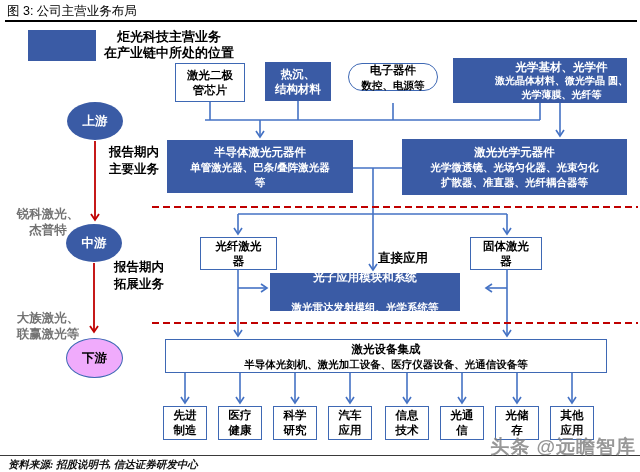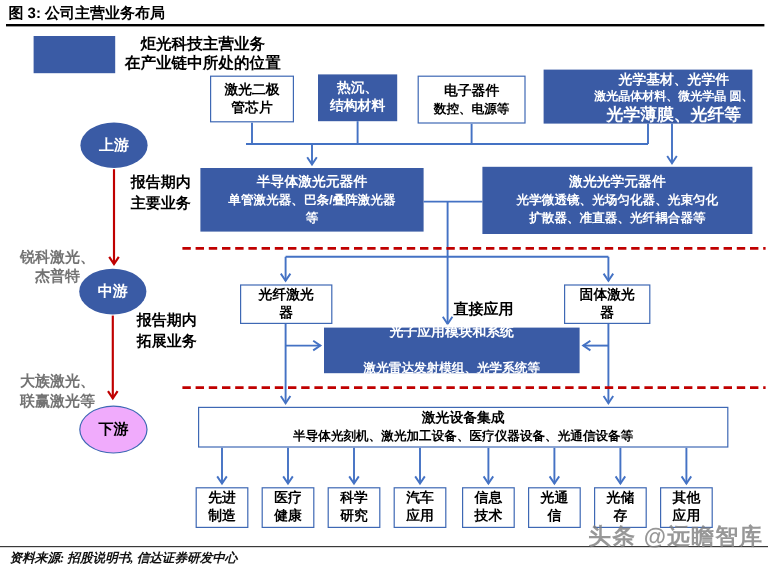--- a/index.html
+++ b/index.html
@@ -1,20 +1,20 @@
 <!DOCTYPE html>
 <html><head>
 <meta charset="utf-8">
 <style>
   html,body{margin:0;padding:0;background:#fff;}
   .canvas{position:relative;width:640px;height:472px;background:#fff;overflow:hidden;
           font-family:"Liberation Sans","DejaVu Sans",sans-serif;}
   .abs{position:absolute;}
   svg.wires{position:absolute;left:0;top:0;width:640px;height:472px;pointer-events:none;}
-  .fig-title{left:7px;top:3px;font-size:12.5px;font-weight:bold;color:#000;}
+  .fig-title{left:7px;top:3px;font-size:12.5px;font-weight:normal;color:#000;}
   .title-rule{left:5px;top:20px;width:632px;height:2px;background:#000;}
   .legend-swatch{left:28px;top:30px;width:68px;height:31px;background:#3A5BA5;}
   .legend-text{left:98px;top:29px;width:142px;text-align:center;font-size:13px;
                font-weight:bold;line-height:16px;color:#000;}
   .node{display:flex;flex-direction:column;align-items:center;justify-content:center;
         text-align:center;box-sizing:border-box;}
   .white-box{background:#fff;border:1.6px solid #3E68B4;color:#000;}
   .blue-box{background:#3A5BA5;color:#fff;}
   .l1{font-size:11.5px;font-weight:bold;line-height:15px;white-space:nowrap;}
   .l2{font-size:10.5px;font-weight:bold;line-height:14px;white-space:nowrap;}
@@ -99,28 +99,28 @@
   </div>
 
   <div class="abs node white-box" style="left:175px;top:63px;width:70px;height:39px;">
     <div class="l1">激光二极</div>
     <div class="l1">管芯片</div>
   </div>
   <div class="abs node blue-box" style="left:265px;top:62px;width:66px;height:39px;">
     <div class="l1">热沉、</div>
     <div class="l1">结构材料</div>
   </div>
-  <div class="abs node white-box" style="left:348px;top:63px;width:90px;height:40px;">
+  <div class="abs node white-box" style="left:348px;top:63px;width:90px;height:28px;border-radius:14px;">
     <div class="l1">电子器件</div>
     <div class="l2">数控、电源等</div>
   </div>
   <div class="abs node blue-box" style="left:453px;top:58px;width:174px;height:45px;padding-left:43px;">
     <div class="l1" style="line-height:14px;">光学基材、光学件</div>
     <div class="l2" style="font-size:10px;line-height:14px;">激光晶体材料、微光学晶 圆、</div>
-    <div class="l2" style="font-size:14px;line-height:14px;">光学薄膜、光纤等</div>
+    <div class="l2" style="font-size:10px;line-height:14px;">光学薄膜、光纤等</div>
   </div>
 
   <div class="abs node blue-box" style="left:167px;top:140px;width:186px;height:53px;">
     <div class="l1" style="line-height:16px;">半导体激光元器件</div>
     <div class="l2" style="line-height:15px;">单管激光器、巴条/叠阵激光器</div>
     <div class="l2" style="line-height:15px;">等</div>
   </div>
   <div class="abs node blue-box" style="left:402px;top:139px;width:225px;height:56px;">
     <div class="l1" style="line-height:16px;">激光光学元器件</div>
     <div class="l2" style="line-height:15px;">光学微透镜、光场匀化器、光束匀化</div>
@@ -130,21 +130,21 @@
   <div class="abs node white-box" style="left:200px;top:237px;width:77px;height:33px;">
     <div class="l1">光纤激光</div>
     <div class="l1">器</div>
   </div>
   <div class="abs node white-box" style="left:470px;top:237px;width:72px;height:33px;">
     <div class="l1">固体激光</div>
     <div class="l1">器</div>
   </div>
   <div class="abs direct-label" style="left:378px;top:250px;">直接应用</div>
 
-  <div class="abs node blue-box" style="left:270px;top:273px;width:213px;height:38px;gap:15px;">
+  <div class="abs node blue-box" style="left:270px;top:273px;width:190px;height:38px;gap:15px;">
     <div class="l1" style="line-height:15px;">光子应用模块和系统</div>
     <div class="l2" style="line-height:14px;">激光雷达发射模组、光学系统等</div>
   </div>
 
   <div class="abs node white-box" style="left:165px;top:339px;width:442px;height:34px;">
     <div class="l1" style="line-height:15px;">激光设备集成</div>
     <div class="l2" style="line-height:14px;">半导体光刻机、激光加工设备、医疗仪器设备、光通信设备等</div>
   </div>
 
   <div class="abs node white-box" style="left:163px;top:406px;width:44px;height:34px;">

